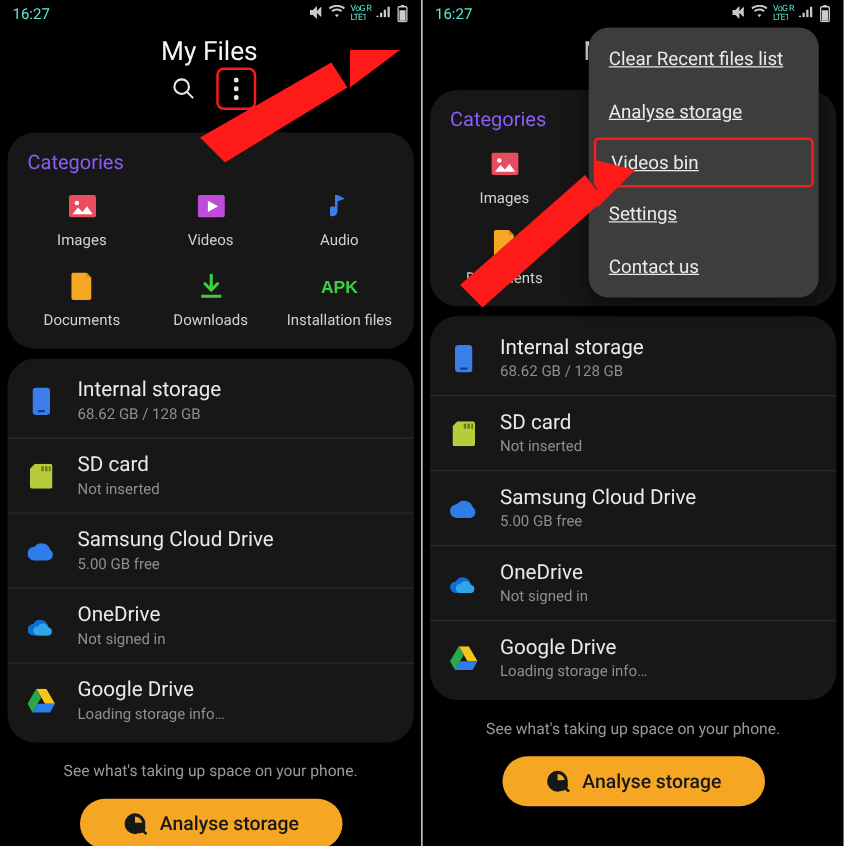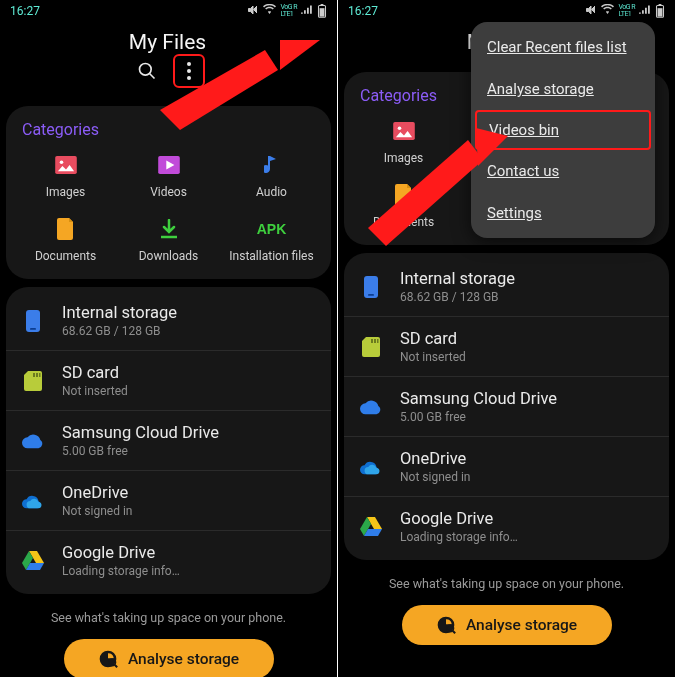--- a/index.html
+++ b/index.html
@@ -425,22 +425,22 @@
         <circle cx="17" cy="16" r="4" fill="none" stroke="#171717" stroke-width="2"></circle>
         <line x1="20" y1="19" x2="23" y2="22" stroke="#171717" stroke-width="2.5"></line>
       </svg>
     <span>Analyse storage</span>
   </div>
 
   <div class="menu-popup">
     <div class="menu-item">Clear Recent files list</div>
     <div class="menu-item">Analyse storage</div>
     <div class="menu-item menu-highlight">Videos bin</div>
+    <div class="menu-item">Settings</div>
     <div class="menu-item">Contact us</div>
-    <div class="menu-item">Settings</div>
   </div>
 
   <svg class="arrow" style="left:30px; top:128px;" width="140" height="120" viewBox="0 0 140 120">
     <polygon points="108,0 140,8 110,38" fill="#ff1a1a"></polygon>
     <polygon points="0,100 100,12 115,32 18,118" fill="#ff1a1a"></polygon>
   </svg>
 
 </div>
 
 </body></html>

